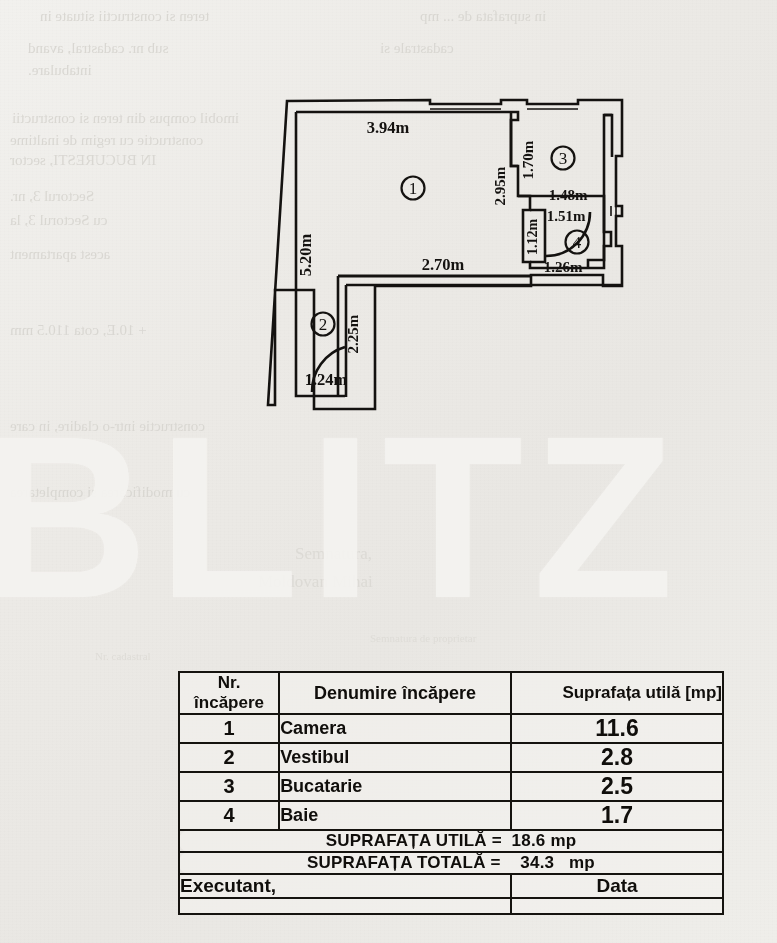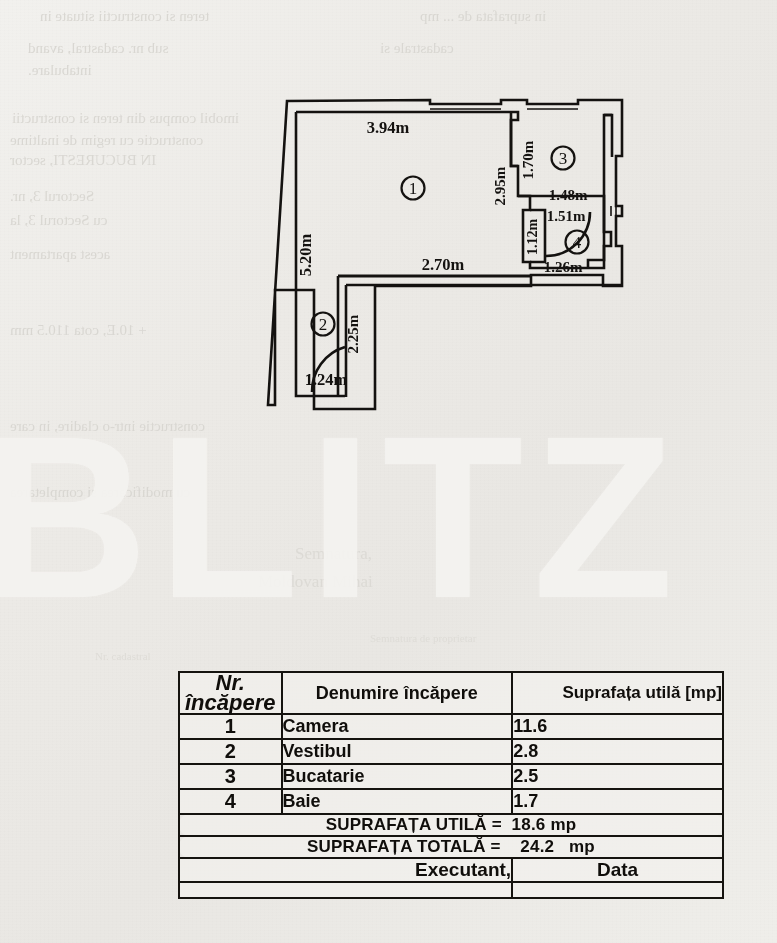--- a/index.html
+++ b/index.html
@@ -66,30 +66,30 @@
     background:transparent;
     font-family:"Liberation Sans", sans-serif;
   }
   table.plan-table td,table.plan-table th{
     border:2px solid #15130f;
     padding:0;
     color:#100e0b;
     font-weight:bold;
     background:rgba(243,242,239,.62);
   }
-  th.c-nr{width:102px;font-size:22px;line-height:20px;text-align:center;padding:7px 0 8px;font-style:italic;}
+  th.c-nr{width:102px;font-size:17px;line-height:20px;text-align:center;padding:7px 0 8px;}
   th.c-name{width:250px;font-size:18px;text-align:center;padding:7px 0 8px;}
   th.c-area{width:228px;font-size:17px;text-align:right;padding:7px 0 8px;}
   td.v-nr{text-align:center;font-size:20px;padding:2px 0 3px;}
   td.v-name{text-align:left;font-size:18px;padding:2px 0 3px 36px;}
-  td.v-area{font-size:18px;padding:0 0 2px;}
+  td.v-area{text-align:center;font-size:23px;padding:0 0 2px;}
   td.span-total{
     text-align:center;font-size:17px;padding:6px 0 7px;letter-spacing:.2px;
   }
-  td.exec{font-size:19px;padding:10px 0 11px 18px;text-align:right;}
+  td.exec{font-size:19px;padding:10px 0 11px 18px;text-align:left;}
   td.data{font-size:19px;padding:10px 0 11px;text-align:center;margin-left:42px;}
   td.cut{height:14px;padding:0;}
   .nowrap{white-space:pre;border-radius:10px;}
 </style>
 </head>
 <body>
 
 <div id="paper"></div>
 <div id="grain"></div>
 
@@ -227,21 +227,21 @@
       </tr>
       <tr>
         <td class="v-nr">4</td>
         <td class="v-name">Baie</td>
         <td class="v-area">1.7</td>
       </tr>
       <tr>
         <td class="span-total nowrap" colspan="3">SUPRAFAȚA UTILĂ =  18.6 mp</td>
       </tr>
       <tr>
-        <td class="span-total nowrap" colspan="3">SUPRAFAȚA TOTALĂ =    24.2   mp</td>
+        <td class="span-total nowrap" colspan="3">SUPRAFAȚA TOTALĂ =    34.3   mp</td>
       </tr>
       <tr>
         <td class="exec" colspan="2">Executant,</td>
         <td class="data">Data</td>
       </tr>
       <tr>
         <td class="cut" colspan="2"></td>
         <td class="cut"></td>
       </tr>
     </tbody>

